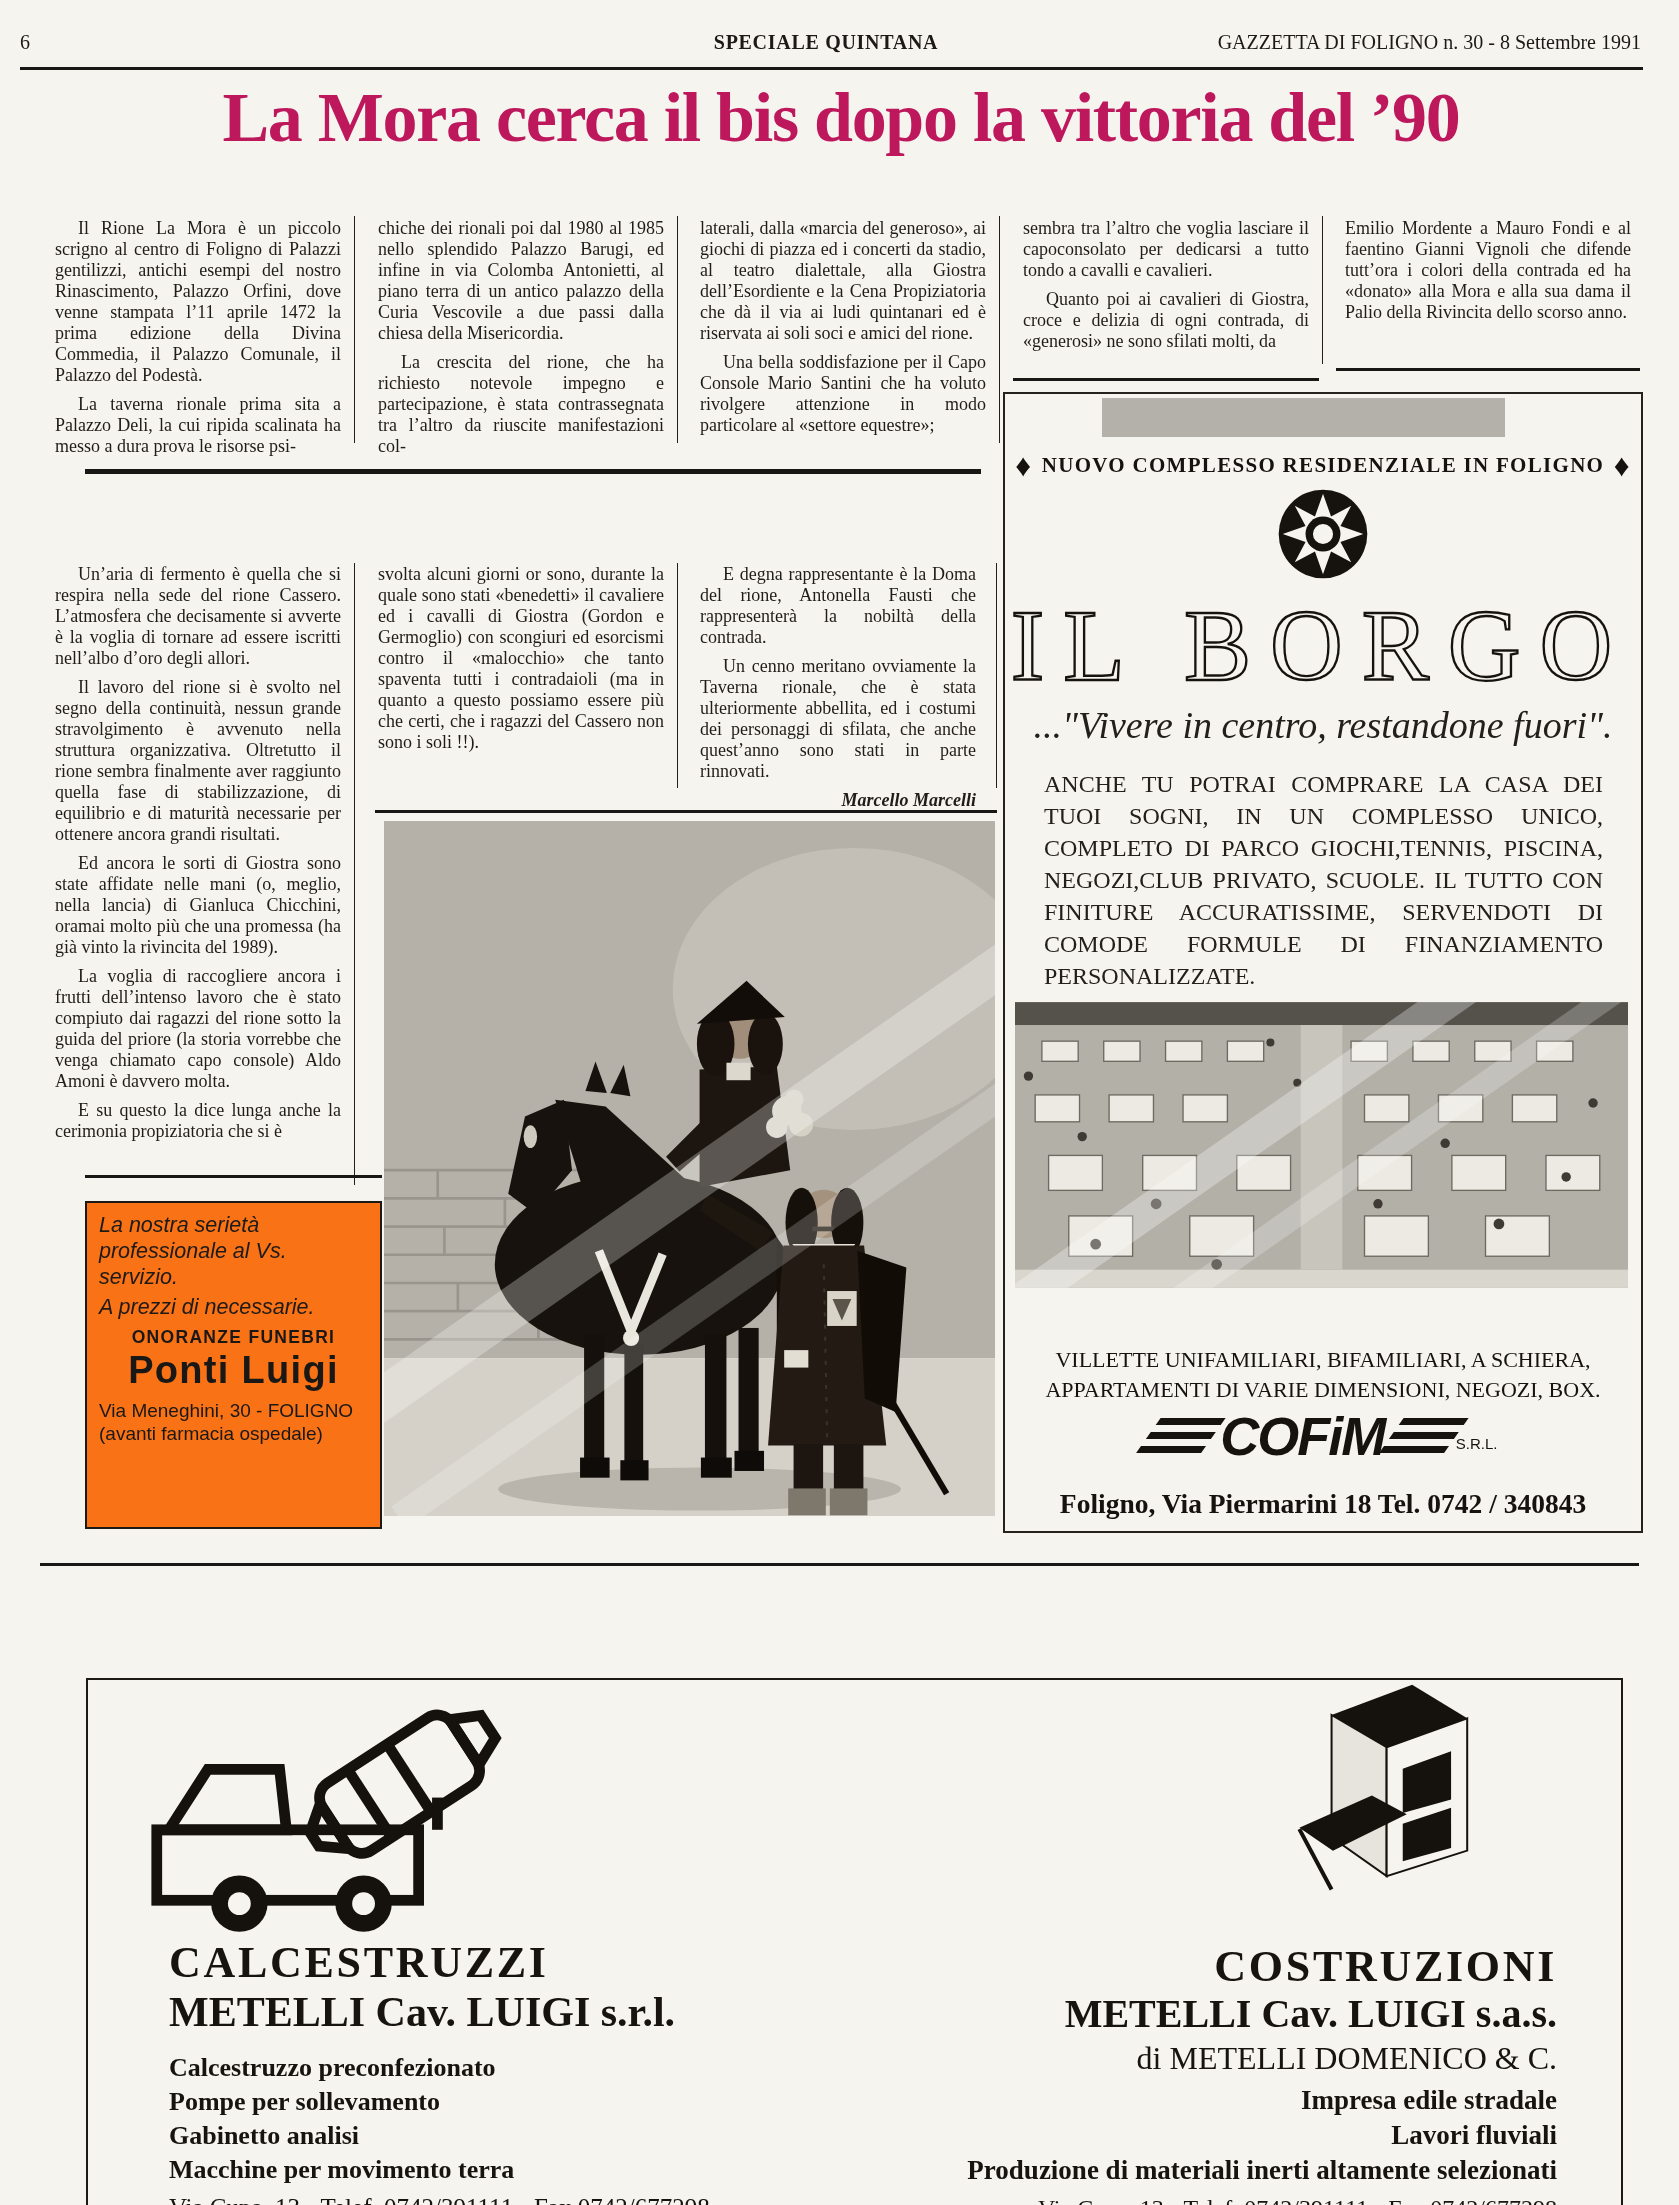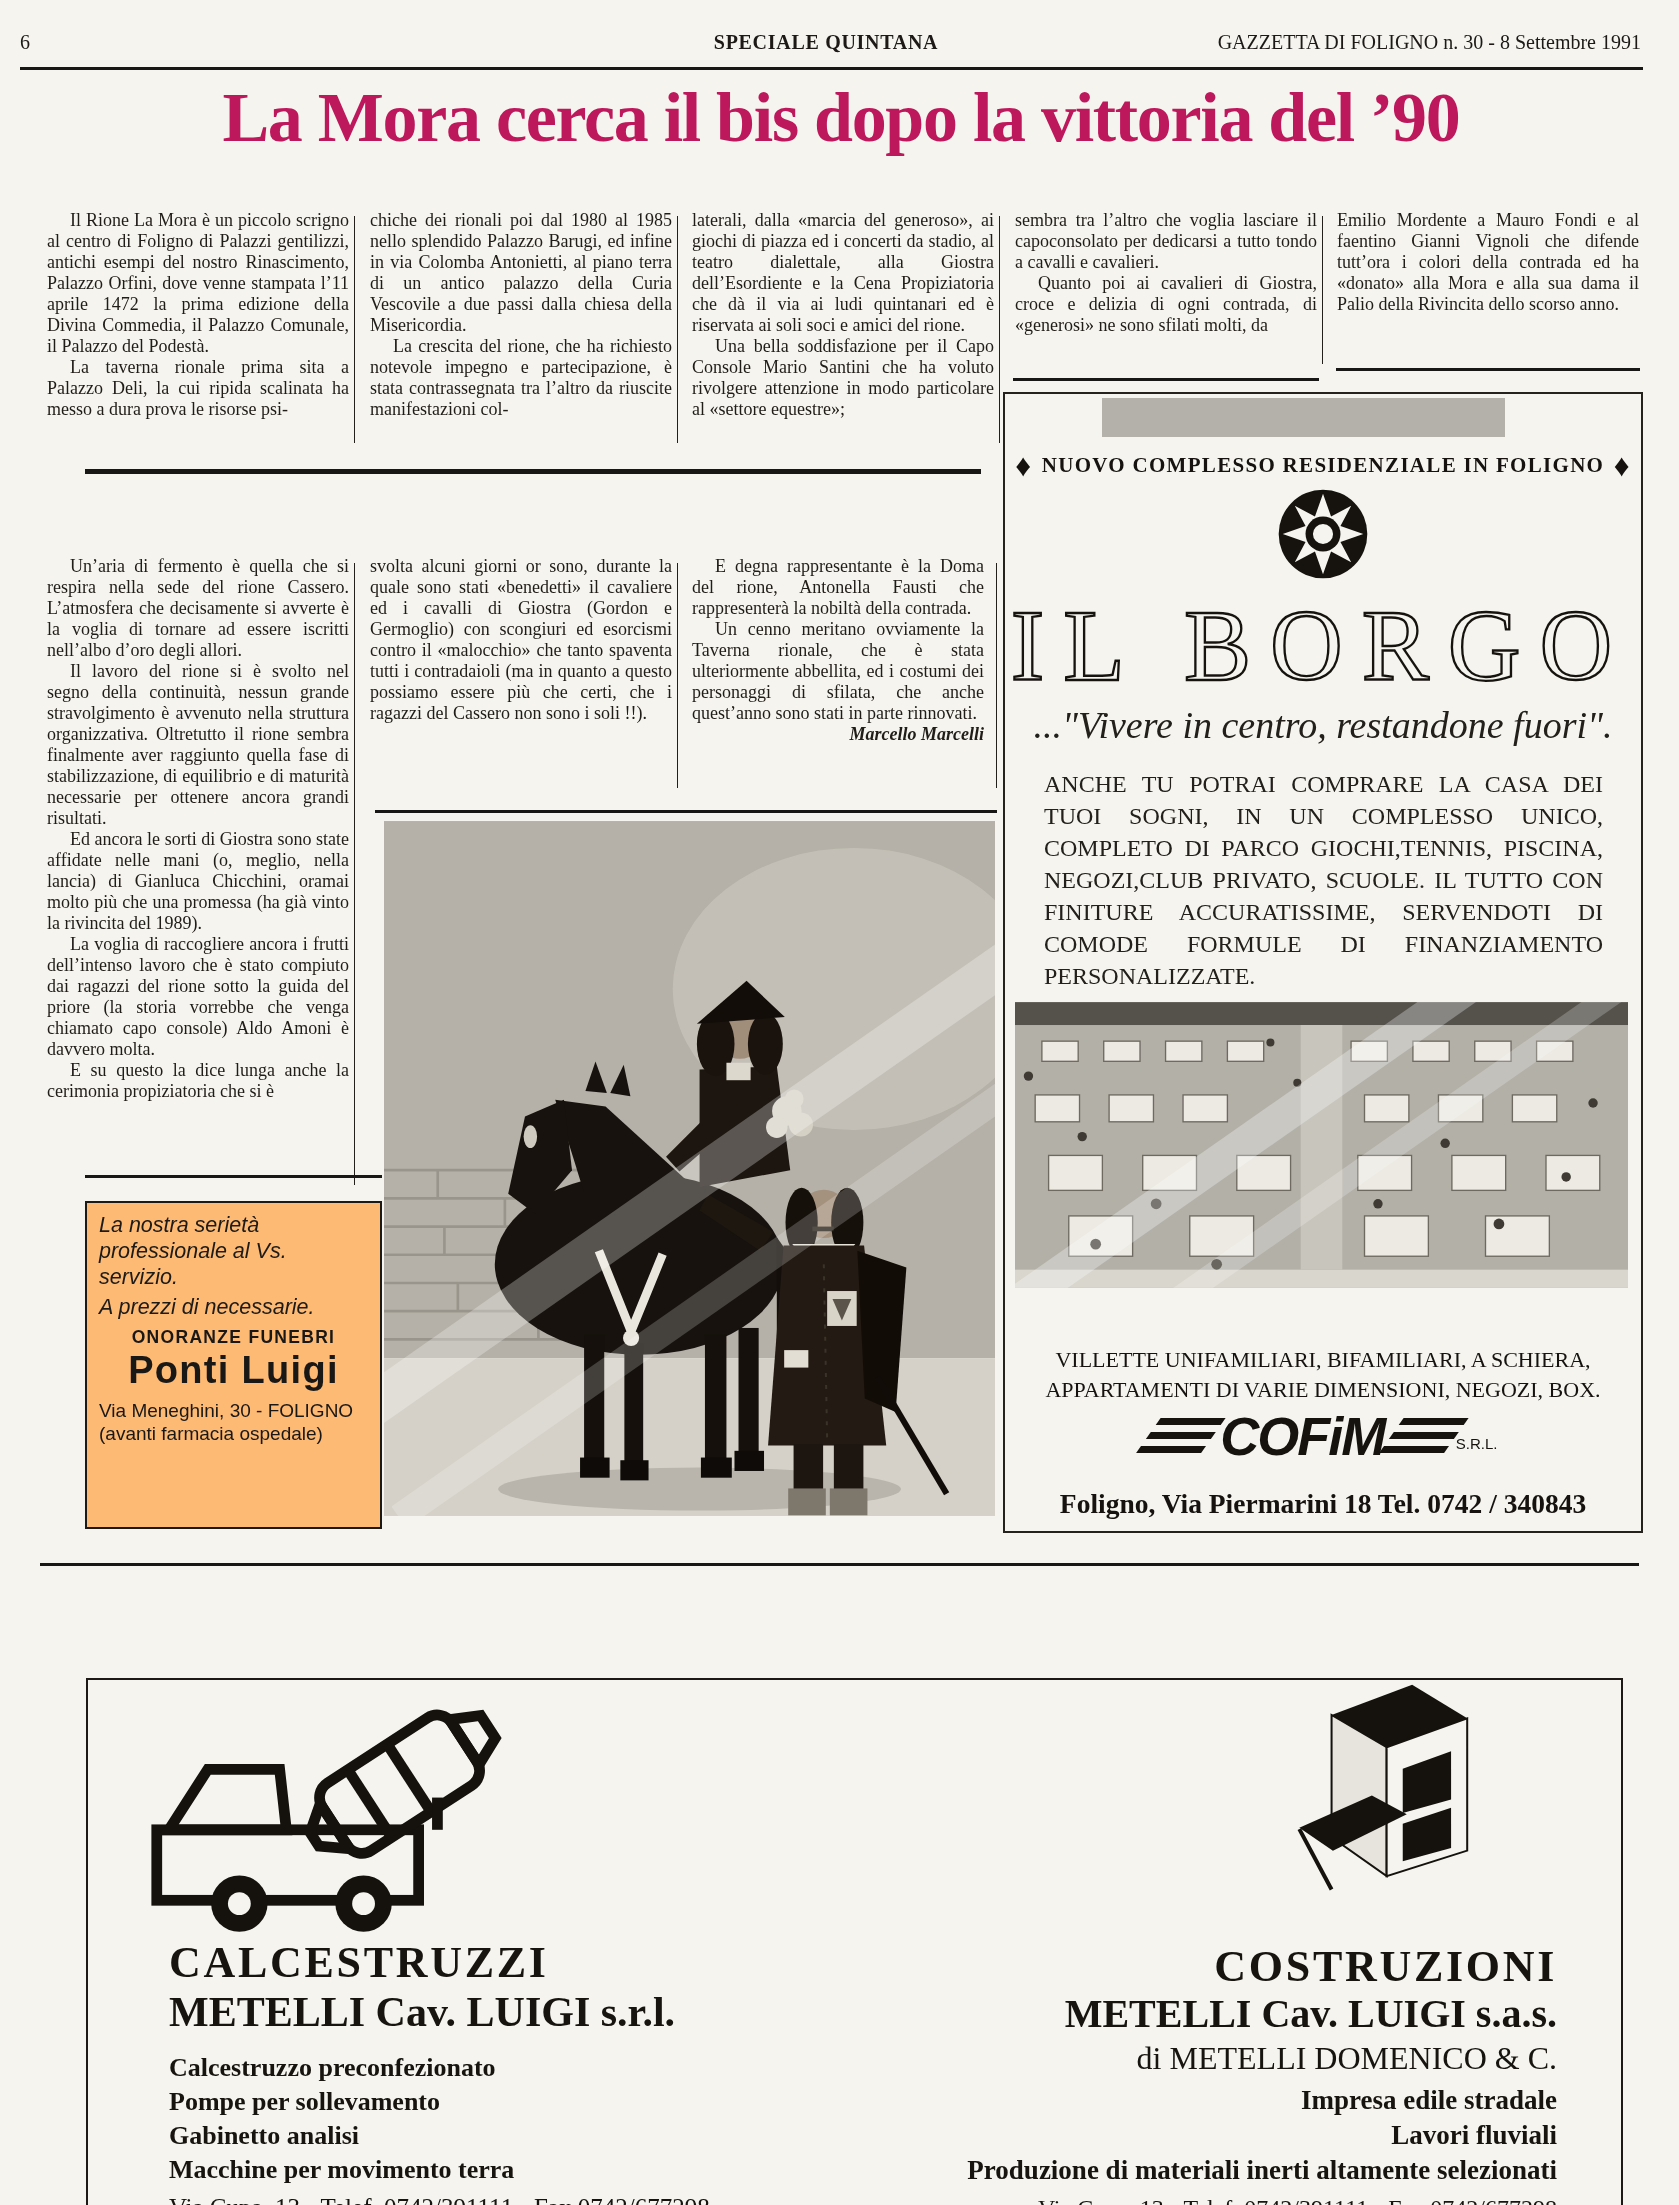--- a/index.html
+++ b/index.html
@@ -2,21 +2,21 @@
 <html style="font-size:10.8px"><head>
 <meta charset="utf-8">
 <style>
   html,body{margin:0;padding:0;background:#888;}
   #page{position:relative;width:1680px;height:2205px;background:#f5f4ef;color:#1a1816;overflow:hidden;}
   .abs{position:absolute;}
   .serif{font-family:"Liberation Serif","DejaVu Serif",serif;}
   .sans{font-family:"Liberation Sans","DejaVu Sans",sans-serif;}
   .just{text-align:justify;}
   .col{position:absolute;width:302px;font-size:18px;line-height:21px;color:#201c18;}
-  .col p{margin:0;text-indent:23px;}
+  .col p{margin:8px;text-indent:23px;}
   .col p.cont{text-indent:0;}
   .hrule{position:absolute;background:#191715;}
   .vrule{position:absolute;width:1.3px;background:#23201c;}
   .headline1{position:absolute;left:42px;top:78px;width:1598px;text-align:center;font-weight:bold;
              font-size:70px;letter-spacing:-1.3px;white-space:nowrap;color:#be185d;}
   .headline2{position:absolute;left:85px;top:480px;width:896px;text-align:center;font-weight:bold;
              font-size:55px;letter-spacing:0px;color:#15120f;}
   .byline{margin-top:4px;text-align:right;font-weight:bold;font-style:italic;}
   
   #borgo{position:absolute;left:1003px;top:392px;width:636px;height:1137px;border:2px solid #25221e;background:#f5f4ef;}
@@ -30,21 +30,21 @@
                  text-align:justify;color:#23201b;}
   #borgo .vendesi{position:absolute;left:0;top:904px;width:100%;text-align:center;font-size:35px;letter-spacing:1.3px;color:#15120f;}
   #borgo .vbody{position:absolute;left:27px;top:951px;width:582px;text-align:center;font-size:22px;line-height:30px;color:#15120f;}
   .cofim{position:absolute;left:0;top:1011px;width:100%;display:flex;align-items:center;justify-content:center;}
   .cofim .bars{width:65px;height:36px;background:repeating-linear-gradient(to bottom,#16130f 0 7.4px,transparent 7.4px 14px);transform:skewX(-35deg);}
   .cofim .word{font-size:54px;font-weight:900;font-style:italic;letter-spacing:-2px;margin:0 6.7px;color:#16130f;}
   .cofim .srl{font-size:15px;font-weight:normal;align-self:flex-end;margin-bottom:15px;color:#16130f;}
   #borgo .addr{position:absolute;left:0;top:1094px;width:100%;text-align:center;font-weight:bold;font-size:27.5px;color:#15120f;}
   
   #ponti{position:absolute;left:85px;top:1201px;width:297px;height:328px;border:2.7px solid #1c1916;
-         background:#fdba74;box-sizing:border-box;padding:9.4px 12px;}
+         background:#f97316;box-sizing:border-box;padding:9.4px 12px;}
   #ponti .it{font-style:italic;font-size:21.5px;line-height:26px;margin:0 0 4px 0;color:#1d1a17;}
   #ponti .cat{text-align:center;font-weight:bold;font-size:17.5px;letter-spacing:1.3px;margin:6.7px 0 1.3px;}
   #ponti .name{text-align:center;font-weight:900;font-size:38px;letter-spacing:1.3px;margin:0 0 6.7px;}
   #ponti .svc{font-weight:bold;font-size:19px;line-height:23px;text-align:justify;margin:0 0 9.4px;}
   #ponti .adr{font-size:19px;line-height:23px;margin:0;}
   
   #bottombox{position:absolute;left:86px;top:1678px;width:1537px;height:684px;border:2.7px solid #1c1916;box-sizing:border-box;}
   .bl-title1{position:absolute;left:81px;top:257px;font-weight:bold;font-size:44px;letter-spacing:2.7px;color:#17140f;}
   .bl-title2{position:absolute;left:81px;top:308px;font-weight:bold;font-size:42px;color:#17140f;}
   .bl-items{position:absolute;left:81px;top:371px;font-weight:bold;font-size:26px;line-height:34px;color:#17140f;}

